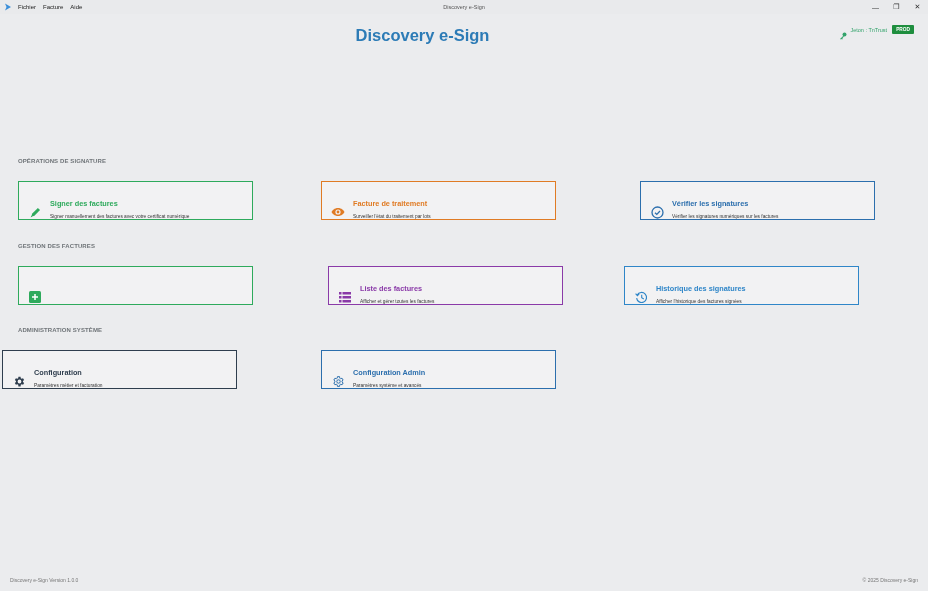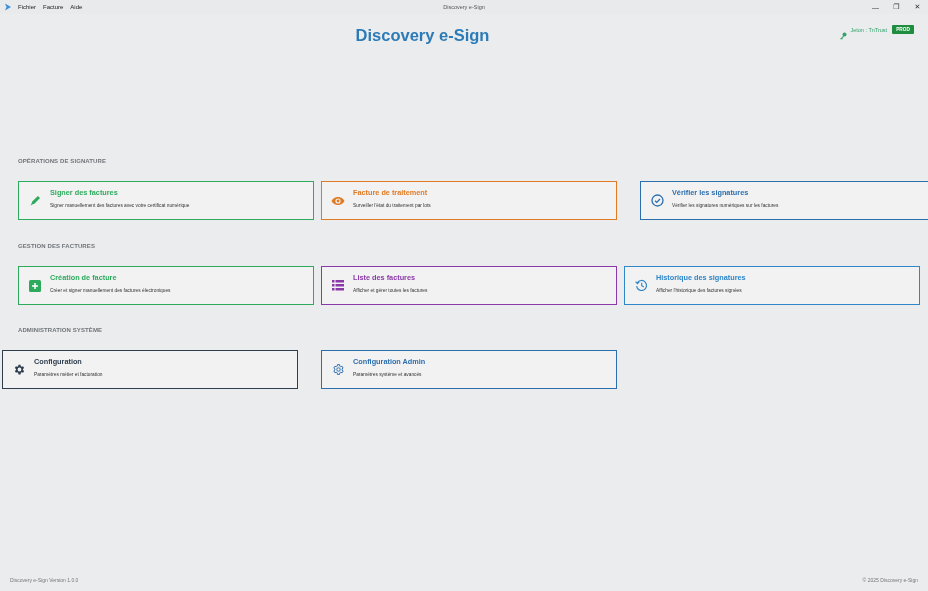--- a/index.html
+++ b/index.html
@@ -10,21 +10,21 @@
   .menu-item { margin-right: 7px; cursor: default; }
   .win-title { position: absolute; left: 0; right: 0; text-align: center; font-size: 5.5px; color: #555; pointer-events: none; }
   .win-controls { position: absolute; right: 0; top: 0; height: 14px; display: flex; }
   .win-btn { width: 21px; height: 14px; display: flex; align-items: center; justify-content: center; font-size: 7px; color: #333; }
   .app-title { position: absolute; top: 26px; left: 0; width: 845px; text-align: center; font-size: 16.5px; font-weight: bold; color: #2c7bb6; }
   .token { position: absolute; top: 25px; right: 14px; display: flex; align-items: center; }
   .token-icon { width: 8px; height: 8px; margin-right: 3px; }
   .token-label { font-size: 5.5px; color: #33a36b; margin-right: 5px; }
   .env-badge { background: #1e8e3e; color: #fff; font-size: 4.8px; font-weight: bold; padding: 2px 4px; border-radius: 1px; }
   .section-title { position: absolute; left: 18px; font-size: 6px; font-weight: bold; color: #6f7478; letter-spacing: 0.1px; }
-  .card { position: absolute; width: 296px; height: 39px; border: 1.3px solid; background: #f2f2f3; display: flex; align-items: center; cursor: pointer; }
+  .card { position: absolute; width: 235px; height: 39px; border: 1.3px solid; background: #f2f2f3; display: flex; align-items: flex-end; cursor: pointer; }
   .card-icon { width: 14px; height: 14px; margin-left: 9px; margin-right: 8px; display: flex; align-items: center; justify-content: center; }
   .card-text { display: flex; flex-direction: column; justify-content: center; margin-top: -6px; }
   .card-title { font-size: 7.3px; font-weight: bold; margin-bottom: 6px; }
   .card-desc { font-size: 4.8px; color: #333; }
   .footer-left { position: absolute; left: 10px; bottom: 8px; font-size: 5px; color: #777; }
   .footer-right { position: absolute; right: 10px; bottom: 8px; font-size: 5px; color: #777; }
 </style>
 </head>
 <body>
 
@@ -102,27 +102,23 @@
 
 <div class="section-title" style="top:243px">GESTION DES FACTURES</div>
 
 <div class="card" style="left:18px;top:266px;border-color:#2eaa5c">
   <span class="card-icon">
     <svg width="12" height="12" viewBox="0 0 12 12">
         <rect x="0" y="0" width="12" height="12" rx="1.5" fill="#2eaa5c"></rect>
         <path d="M6 3 V9 M3 6 H9" stroke="#fff" stroke-width="1.5"></path>
       </svg>
   </span>
-  <div class="card-text">
-    <span class="card-title" style="color:#2eaa5c">Création de facture</span>
-    <span class="card-desc">Créer et signer manuellement des factures électroniques</span>
-  </div>
 </div>
 
-<div class="card" style="left:321px;top:266px;border-color:#8a3aa8">
+<div class="card" style="left:328px;top:266px;border-color:#8a3aa8">
   <span class="card-icon">
     <svg width="12" height="11" viewBox="0 0 12 11">
         <rect x="0" y="0" width="2.5" height="2.5" fill="#8a3aa8"></rect>
         <rect x="3.5" y="0" width="8.5" height="2.5" fill="#8a3aa8"></rect>
         <rect x="0" y="4" width="2.5" height="2.5" fill="#8a3aa8"></rect>
         <rect x="3.5" y="4" width="8.5" height="2.5" fill="#8a3aa8"></rect>
         <rect x="0" y="8" width="2.5" height="2.5" fill="#8a3aa8"></rect>
         <rect x="3.5" y="8" width="8.5" height="2.5" fill="#8a3aa8"></rect>
       </svg>
   </span>

